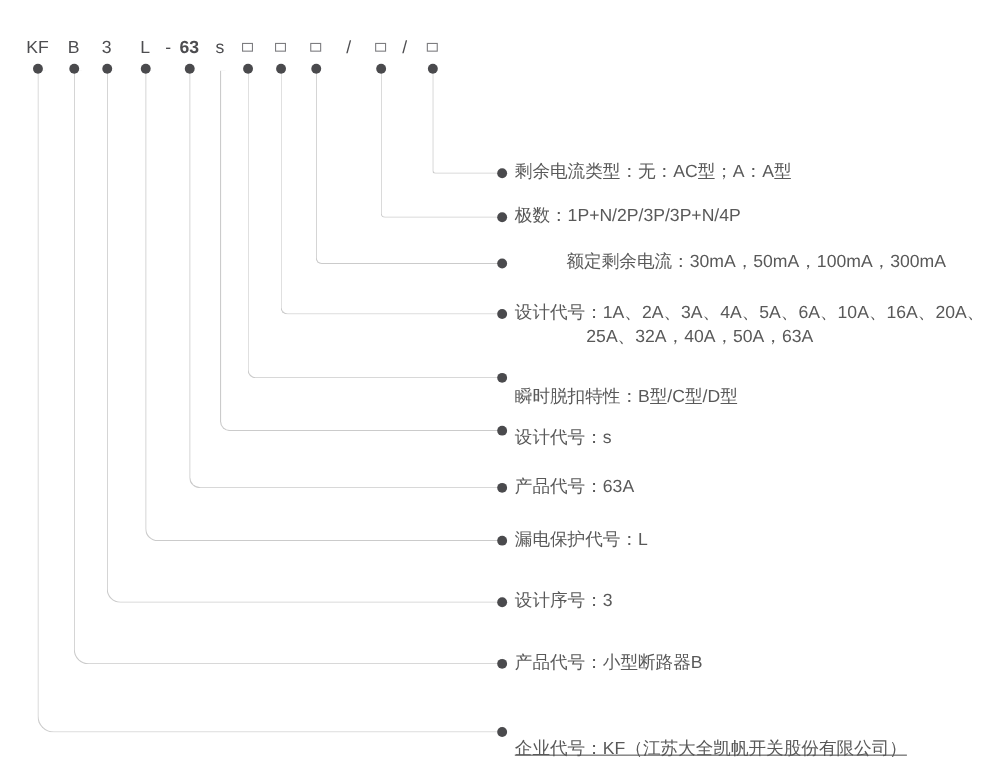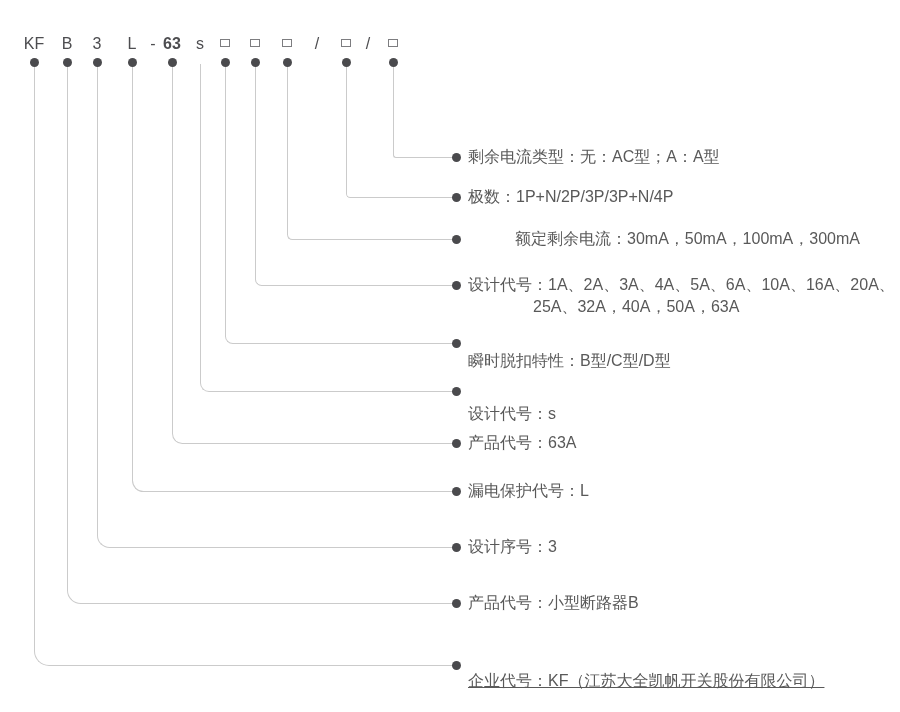--- a/index.html
+++ b/index.html
@@ -119,21 +119,21 @@
     <div class="row-bullet" style="left: 451.5px; top: 280.5px;"></div>
     <div class="row-label" style="top: 274px;">
       <div>设计代号：1A、2A、3A、4A、5A、6A、10A、16A、20A、</div>
       <div class="second-line">25A、32A，40A，50A，63A</div>
     </div>
     <div class="row-bullet" style="left: 451.5px; top: 338.5px;"></div>
     <div class="row-label" style="top: 316px; margin-top: 34px;">
       <div>瞬时脱扣特性：B型/C型/D型</div>
     </div>
     <div class="row-bullet" style="left: 451.5px; top: 386.5px;"></div>
-    <div class="row-label" style="top: 403px; text-align: center;">
+    <div class="row-label" style="top: 388px; text-align: center;">
       <div>设计代号：s</div>
     </div>
     <div class="row-bullet" style="left: 451.5px; top: 438.5px;"></div>
     <div class="row-label" style="top: 432px;">
       <div>产品代号：63A</div>
     </div>
     <div class="row-bullet" style="left: 451.5px; top: 486.5px;"></div>
     <div class="row-label" style="top: 480px;">
       <div>漏电保护代号：L</div>
     </div>

